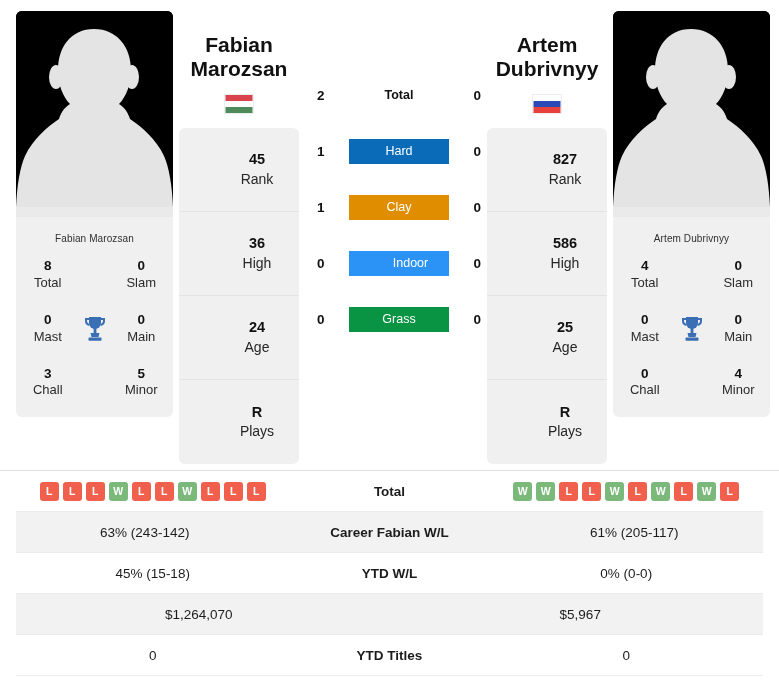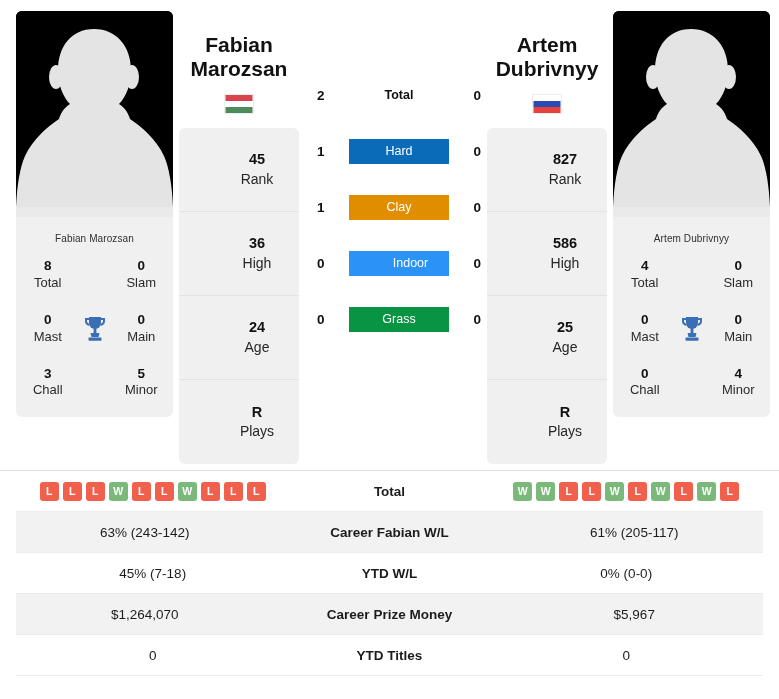--- a/index.html
+++ b/index.html
@@ -454,27 +454,26 @@
           <div class="badge" style="background: rgb(240, 96, 77);">L</div>
         </div>
       </div>
     </div>
     <div class="trow alt">
       <div class="tcell">63% (243-142)</div>
       <div class="tcell mid">Career Fabian W/L</div>
       <div class="tcell">61% (205-117)</div>
     </div>
     <div class="trow">
-      <div class="tcell">45% (7-18)</div>
+      <div class="tcell">45% (15-18)</div>
       <div class="tcell mid">YTD W/L</div>
       <div class="tcell">0% (0-0)</div>
     </div>
     <div class="trow alt">
       <div class="tcell">$1,264,070</div>
-      <div class="tcell mid">Career Prize Money</div>
       <div class="tcell">$5,967</div>
     </div>
     <div class="trow">
       <div class="tcell">0</div>
       <div class="tcell mid">YTD Titles</div>
       <div class="tcell">0</div>
     </div>
   </div>
 
 </body></html>

